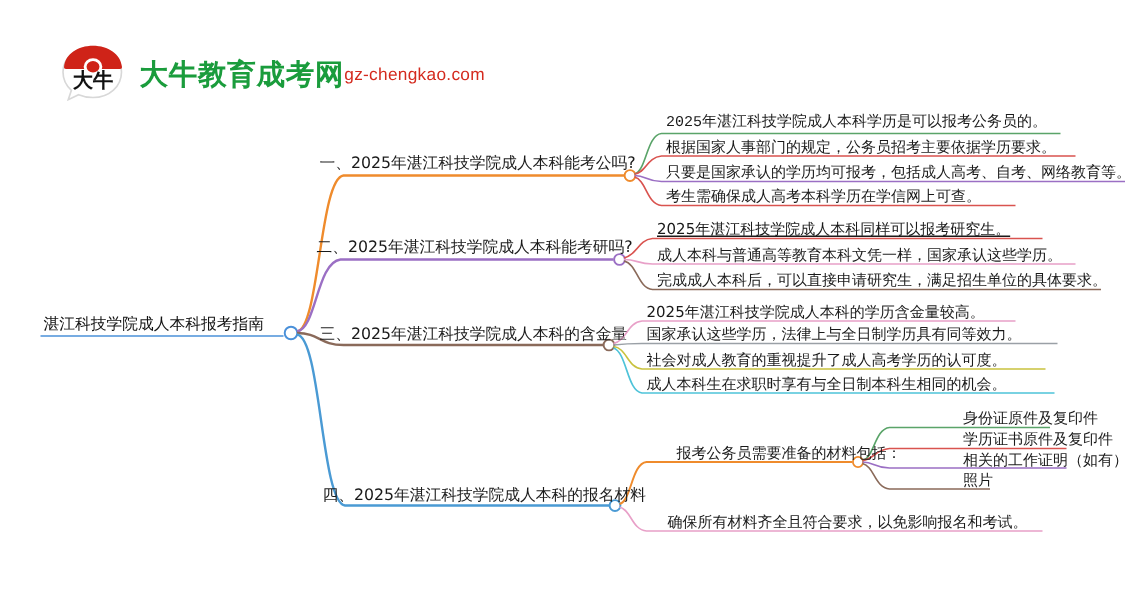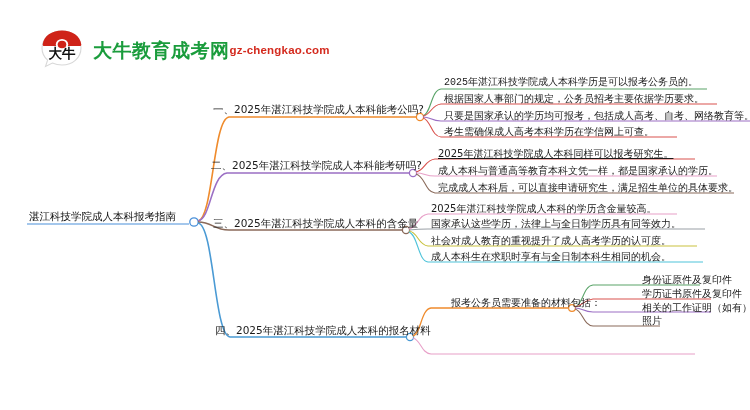--- a/index.html
+++ b/index.html
@@ -16,21 +16,21 @@
   #logo{position:absolute;left:22px;top:12px;display:flex;align-items:center;gap:8px;}
   .logo-mark{position:relative;width:46px;height:46px;}
   .logo-text{display:flex;flex-direction:row;line-height:1;}
   .logo-cn{
     font-family:"DejaVu Sans",sans-serif;
     font-size:19px;font-weight:bold;color:#1a9c3c;letter-spacing:.5px;
     white-space:nowrap;
   }
   .logo-en{
     font-family:"Liberation Sans",sans-serif;
-    font-size:11.5px;font-weight:bold;color:#d42a1e;letter-spacing:.2px;
+    font-size:11.5px;font-weight:normal;color:#d42a1e;letter-spacing:.2px;
     margin-top:4px;white-space:nowrap;
   }
 
   
   #wires{position:absolute;left:0;top:0;width:750px;height:410px;}
   #wires path{fill:none;}
 
   
   .node{
     position:absolute;
@@ -111,29 +111,30 @@
   <div class="node root" style="left:12px;top:196px;">湛江科技学院成人本科报考指南</div>
 
   <div class="node b1" style="left:196px;top:89px;">一、2025年湛江科技学院成人本科能考公吗?</div>
   <div class="node leaf" style="left:427px;top:62px;font-family:Liberation Mono, monospace;">2025年湛江科技学院成人本科学历是可以报考公务员的。</div>
   <div class="node leaf" style="left:427px;top:78px;">根据国家人事部门的规定，公务员招考主要依据学历要求。</div>
   <div class="node leaf" style="left:427px;top:95px;">只要是国家承认的学历均可报考，包括成人高考、自考、网络教育等。</div>
   <div class="node leaf" style="left:427px;top:111px;">考生需确保成人高考本科学历在学信网上可查。</div>
 
   <div class="node b1" style="left:194px;top:145px;">二、2025年湛江科技学院成人本科能考研吗?</div>
   <div class="node leaf" style="left:421px;top:133px;text-decoration:underline;">2025年湛江科技学院成人本科同样可以报考研究生。</div>
-  <div class="node leaf" style="left:421px;top:150px;">成人本科与普通高等教育本科文凭一样，都是国家承认的学历。</div>
+  <div class="node leaf" style="left:421px;top:150px;">成人本科与普通高等教育本科文凭一样，国家承认这些学历。</div>
   <div class="node leaf" style="left:421px;top:167px;">完成成人本科后，可以直接申请研究生，满足招生单位的具体要求。</div>
 
   <div class="node b1" style="left:196px;top:203px;">三、2025年湛江科技学院成人本科的含金量</div>
   <div class="node leaf" style="left:414px;top:188px;">2025年湛江科技学院成人本科的学历含金量较高。</div>
   <div class="node leaf" style="left:414px;top:203px;">国家承认这些学历，法律上与全日制学历具有同等效力。</div>
   <div class="node leaf" style="left:414px;top:236px;">成人本科生在求职时享有与全日制本科生相同的机会。</div>
   <div class="node leaf" style="left:414px;top:220px;">社会对成人教育的重视提升了成人高考学历的认可度。</div>
 
   <div class="node b1" style="left:198px;top:310px;">四、2025年湛江科技学院成人本科的报名材料</div>
   <div class="node leaf" style="left:434px;top:282px;">报考公务员需要准备的材料包括：</div>
   <div class="node leaf" style="left:625px;top:259px;">身份证原件及复印件</div>
   <div class="node leaf" style="left:625px;top:273px;">学历证书原件及复印件</div>
   <div class="node leaf" style="left:625px;top:287px;">相关的工作证明（如有）</div>
   <div class="node leaf" style="left:625px;top:300px;">照片</div>
+  <div class="node leaf" style="left:428px;top:328px;">确保所有材料齐全且符合要求，以免影响报名和考试。</div>
 
 </div>
 
 </body></html>

